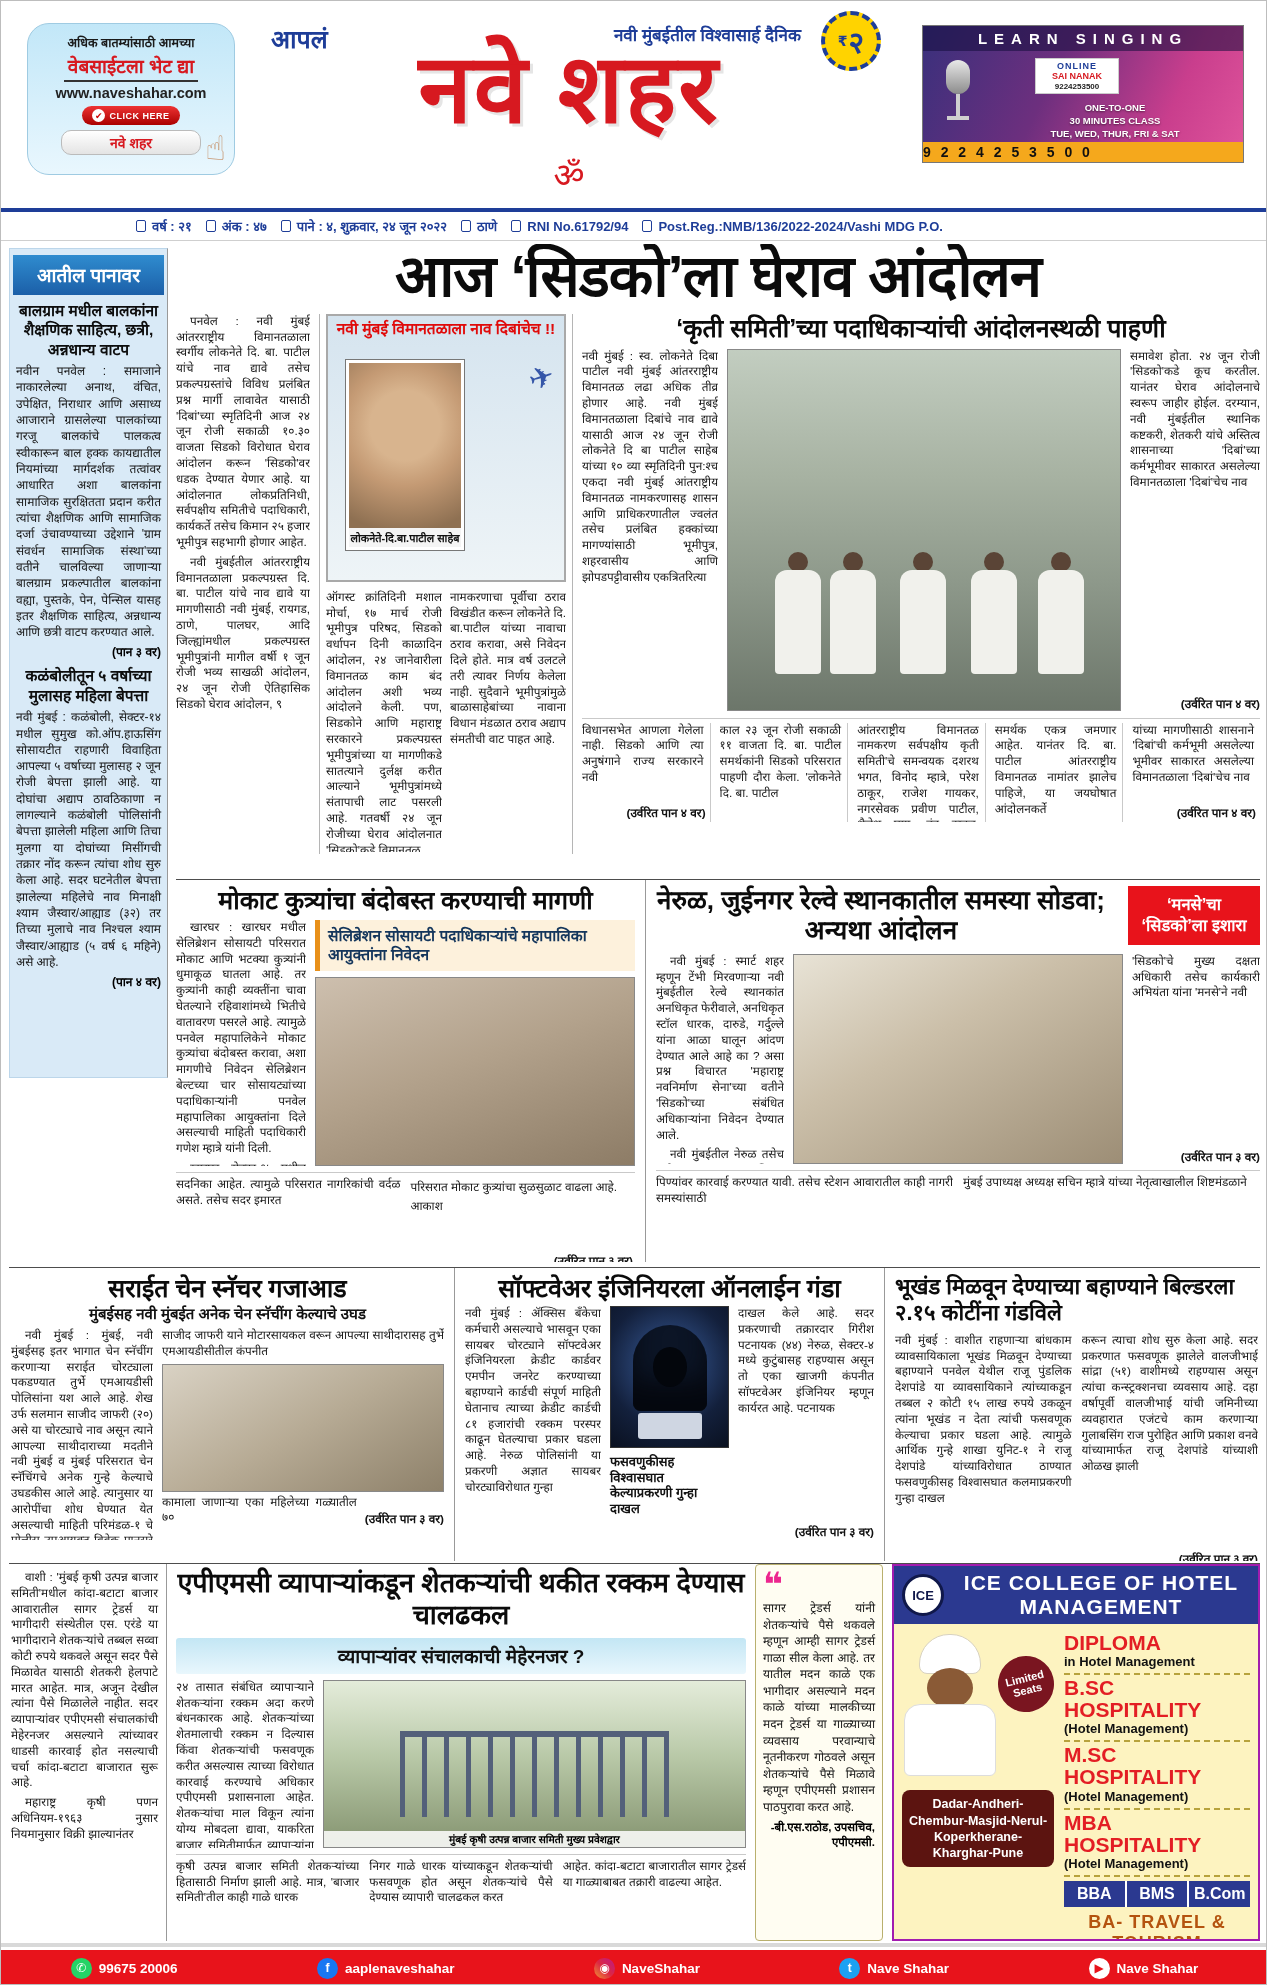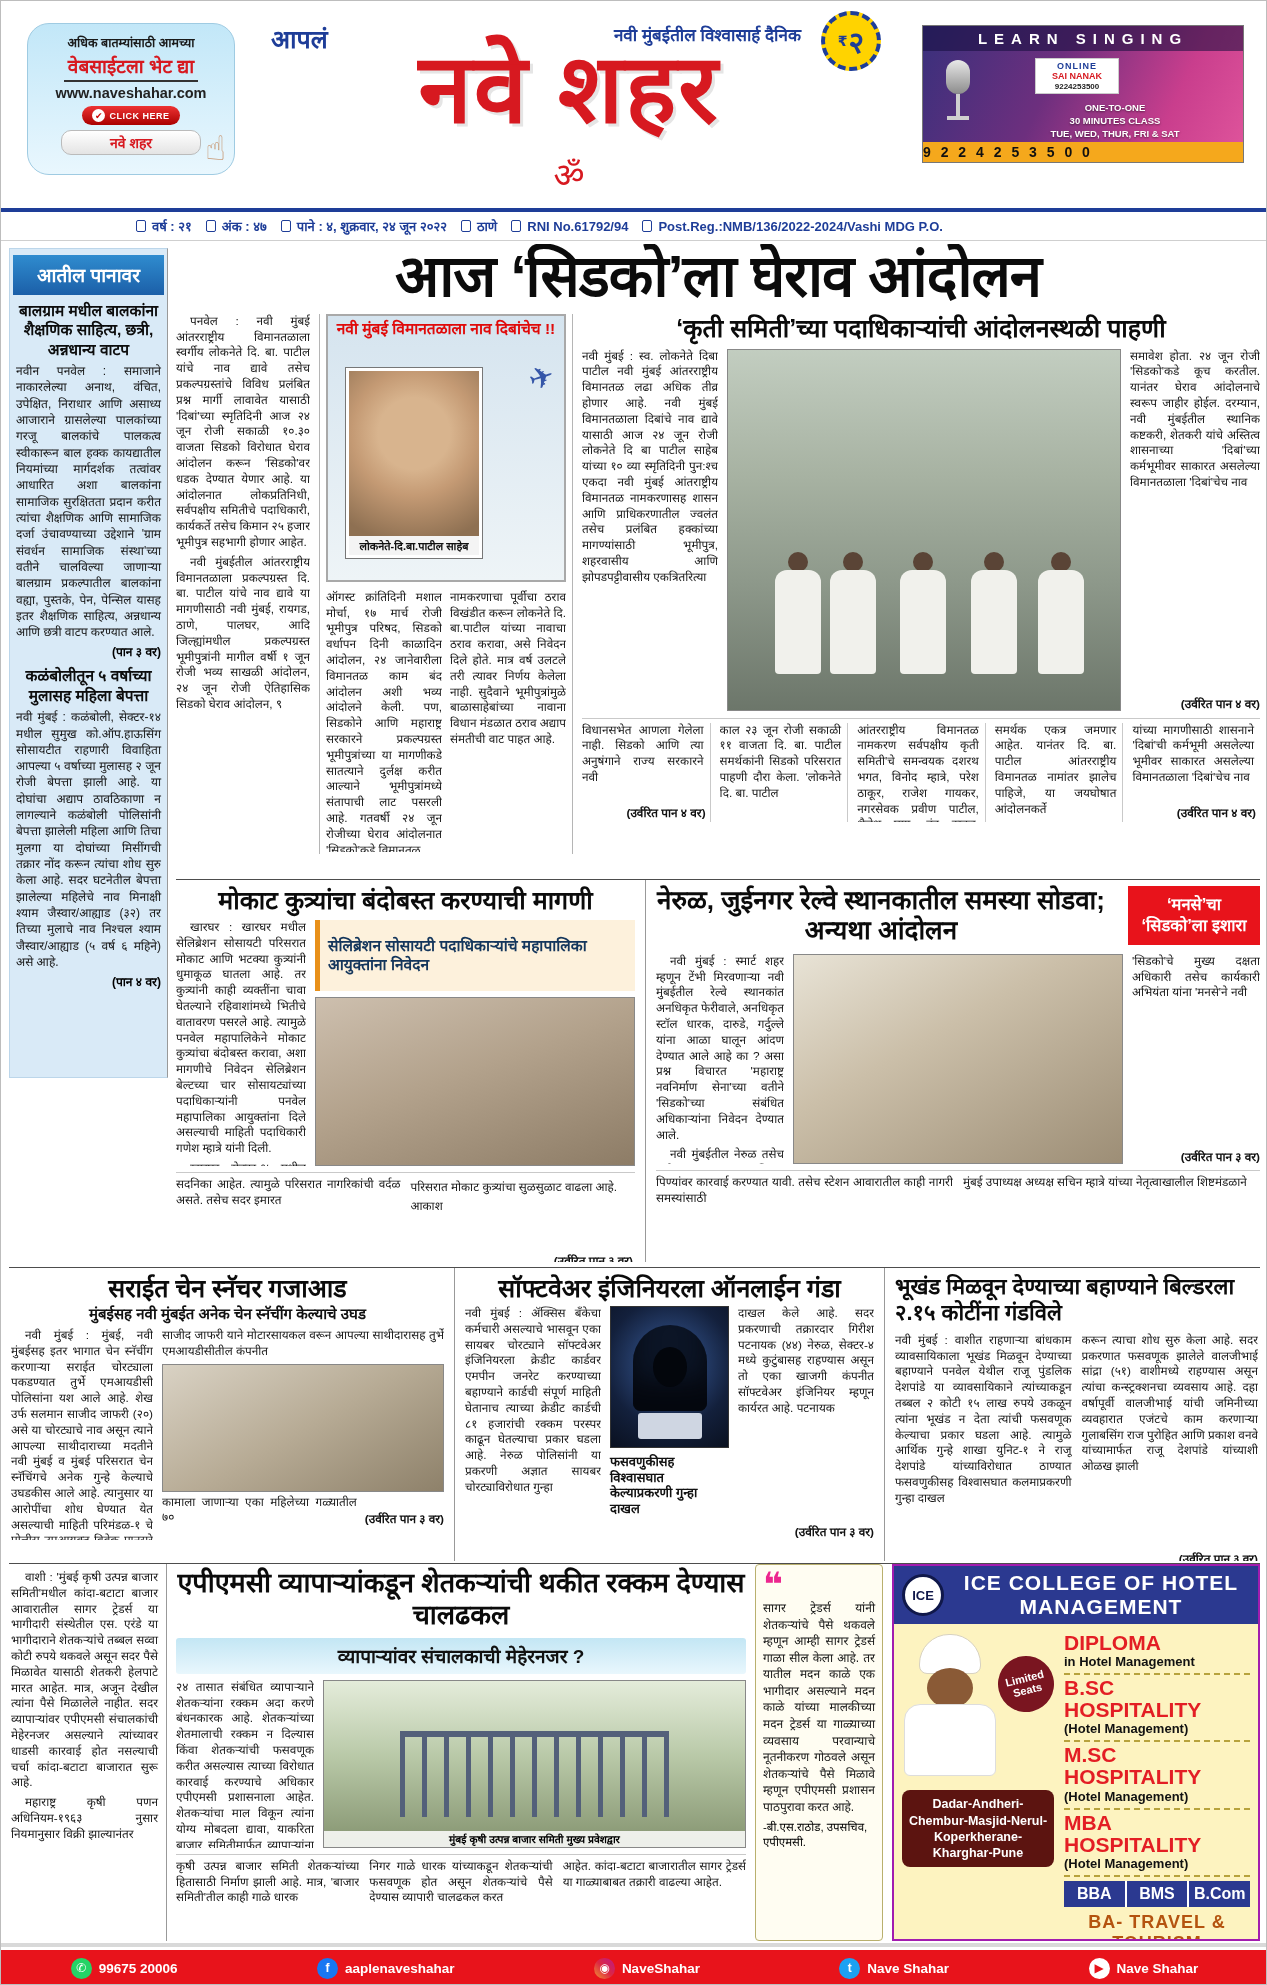--- a/index.html
+++ b/index.html
@@ -51,21 +51,21 @@
 .sb-ref{font-weight:bold;text-align:right;font-size:12px;margin:3px 0 6px}
 
 .topstory{position:absolute;left:175px;top:243px;width:1084px;height:632px;overflow:hidden}
 .ts-h1{font-size:58px;font-weight:900;color:#0b0b0b;text-align:center;line-height:1.1;letter-spacing:-1px}
 .ts-main{display:flex;gap:9px;height:540px;margin-top:6px}
 .ts-colA{width:134px;flex:0 0 auto}
 .ts-colMid{width:254px;flex:0 0 auto;border-left:1px solid #b5b5b5;border-right:1px solid #b5b5b5;padding:0 6px}
 .dp-box{height:268px;border:2px solid #a9a9a9;background:linear-gradient(#d5e4ef,#eef4f7);position:relative;overflow:hidden}
 .dp-title{color:#e00b0b;font-size:15.5px;font-weight:900;text-align:center;padding:4px 2px 2px;line-height:1.15}
 .dp-plane{position:absolute;right:10px;top:44px;font-size:30px;color:#3556a8;transform:rotate(-18deg)}
-.dp-photo{position:absolute;left:18px;top:52px;width:136px;height:190px;border:3px solid #fff;outline:1px solid #777;background:radial-gradient(circle at 50% 34%,#d8b48e 0 26%,#c49a74 45%,#8e7052 80%);text-decoration:underline;}
+.dp-photo{position:absolute;left:18px;top:44px;width:118px;height:190px;border:3px solid #fff;outline:1px solid #777;background:radial-gradient(circle at 50% 34%,#d8b48e 0 26%,#c49a74 45%,#8e7052 80%);text-decoration:underline;}
 .dp-cap{position:absolute;left:0;right:0;bottom:0;background:#f4f4f4;color:#111;font-size:11px;font-weight:bold;text-align:center;padding:2px 1px}
 .ts-midcols{display:flex;gap:8px;height:262px;margin-top:8px}
 .ts-midcols .mc{flex:1}
 .ts-right{flex:1;display:flex;flex-direction:column;overflow:hidden}
 .cm-h2{font-size:25px;font-weight:900;color:#0b0b0b;text-align:center;line-height:1.15;margin-bottom:6px}
 .cm-row{display:flex;gap:9px;height:362px}
 .cm-intro{width:136px;flex:0 0 auto}
 .cm-photo{flex:1;position:relative;background:linear-gradient(180deg,#c2cdc0 0%,#a7b2a2 35%,#8d988a 65%,#6c766a 100%);border:1px solid #888;overflow:hidden}
 .fig{position:absolute;bottom:10%}
 .fig .fhead{width:20px;height:20px;border-radius:50%;background:#5a4436;margin:0 auto}
@@ -76,21 +76,21 @@
 .capcell{flex:1;position:relative;padding-bottom:15px;overflow:hidden;border-right:1px solid #c9c9c9;padding-right:6px}
 .capcell:last-child{border-right:none}
 .capcell .ref{position:absolute;right:4px;bottom:0;background:#fff}
 
 .band1{position:absolute;left:175px;top:878px;width:1084px;height:383px;border-top:1px solid #4d4d4d;display:flex;overflow:hidden}
 .dogs{width:470px;flex:0 0 auto;border-right:1px solid #999;padding:6px 10px 0 0}
 .h2a{font-size:25px;font-weight:900;color:#0b0b0b;line-height:1.12;text-align:center}
 .dg-row{display:flex;gap:9px;height:246px;margin-top:6px}
 .dg-col{width:130px;flex:0 0 auto}
 .dg-right{flex:1;display:flex;flex-direction:column}
-.dg-sub{background:#fdf1dc;border-left:5px solid #e8901a;color:#14365c;font-size:15.5px;font-weight:800;line-height:1.25;padding:16px 8px;margin-bottom:6px}
+.dg-sub{background:#fdf1dc;border-left:5px solid #e8901a;color:#14365c;font-size:15.5px;font-weight:800;line-height:1.25;padding:6px 8px;margin-bottom:6px}
 .dg-photo{flex:1;background:linear-gradient(160deg,#cdbfae,#b3a28c 45%,#8d7c66);border:1px solid #888}
 .dg-caps{display:flex;gap:10px;height:96px;margin-top:6px;border-top:1px solid #c9c9c9;padding-top:4px}
 .railway{flex:1;padding:6px 0 0 10px;display:flex;flex-direction:column}
 .rw-head{display:flex;gap:22px;align-items:flex-start}
 .rw-h2{flex:1;font-size:26px;font-weight:900;line-height:1.15;color:#0b0b0b;text-align:center}
 .rw-flag{width:132px;flex:0 0 auto;background:#e8131b;color:#fff;font-size:16.5px;font-weight:800;text-align:center;line-height:1.3;padding:8px 2px}
 .rw-row{display:flex;gap:9px;height:210px;margin-top:8px}
 .rw-col{width:128px;flex:0 0 auto}
 .rw-photo{flex:1;background:linear-gradient(150deg,#e8e3d6,#cbbfa9 40%,#9d8e76);border:1px solid #888}
 .rw-colR{width:128px;flex:0 0 auto;position:relative;padding-bottom:16px}
@@ -127,21 +127,21 @@
 .ap-sub{background:linear-gradient(#c3e6f4,#e9f7fd);font-size:19px;font-weight:800;text-align:center;color:#111;padding:5px 0;margin:6px 0;border-radius:3px}
 .ap-row{display:flex;gap:9px;height:168px}
 .ap-col{width:138px;flex:0 0 auto}
 .ap-photo{flex:1;position:relative;background:linear-gradient(#e4ecda,#b9c9a8 45%,#84936f);border:1px solid #888;overflow:hidden}
 .gate{position:absolute;left:18%;right:18%;top:30%;bottom:18%;background:repeating-linear-gradient(90deg,#53607a 0 5px,rgba(255,255,255,0) 5px 22px);border-top:6px solid #53607a}
 .ap-photocap{position:absolute;left:0;right:0;bottom:0;background:rgba(255,255,255,.85);font-size:10.5px;font-weight:bold;text-align:center;padding:1px 0}
 .ap-caps{display:flex;gap:10px;height:78px;margin-top:6px;border-top:1px solid #c9c9c9;padding-top:4px}
 .quote{width:128px;flex:0 0 auto;background:#fffdf2;border:1px solid #b9b06e;border-radius:4px;padding:6px 7px;display:flex;flex-direction:column;overflow:hidden}
 .q-mark{font-size:34px;line-height:.8;color:#ec268f;font-weight:900}
 .q-text{font-size:12px;line-height:1.38;text-align:justify;color:#161616;margin-top:2px}
-.q-by{font-size:11.5px;font-weight:normal;margin-top:4px}
+.q-by{font-size:11.5px;font-weight:bold;text-align:right;margin-top:4px}
 
 .ice{width:368px;flex:0 0 auto;border:2px solid #a21caf;display:flex;flex-direction:column;overflow:hidden}
 .ice-head{background:#2b3990;display:flex;align-items:center;gap:8px;padding:5px 8px}
 .ice-logo{width:42px;height:42px;border-radius:50%;background:#fff;border:3px solid #10184a;color:#10184a;font-size:13px;font-weight:900;display:flex;align-items:center;justify-content:center;flex:0 0 auto}
 .ice-title{flex:1;color:#fff;font-size:21px;font-weight:900;text-align:center;line-height:1.15;letter-spacing:1px}
 .ice-body{flex:1;background:#fdf3c0;display:flex;padding:6px 8px 2px}
 .ice-left{width:152px;flex:0 0 auto;position:relative}
 .ice-badge{position:absolute;right:0;top:26px;width:56px;height:56px;border-radius:50%;background:#7a1520;color:#fff;font-size:11px;font-weight:bold;display:flex;align-items:center;justify-content:center;text-align:center;transform:rotate(-14deg);line-height:1.1;padding:4px}
 .chef{position:relative;width:96px;height:150px;margin-top:4px}
 .chef-turban{width:62px;height:40px;border-radius:30px 30px 8px 8px;background:#fff;border:1px solid #d8d2c0;margin:0 auto}

